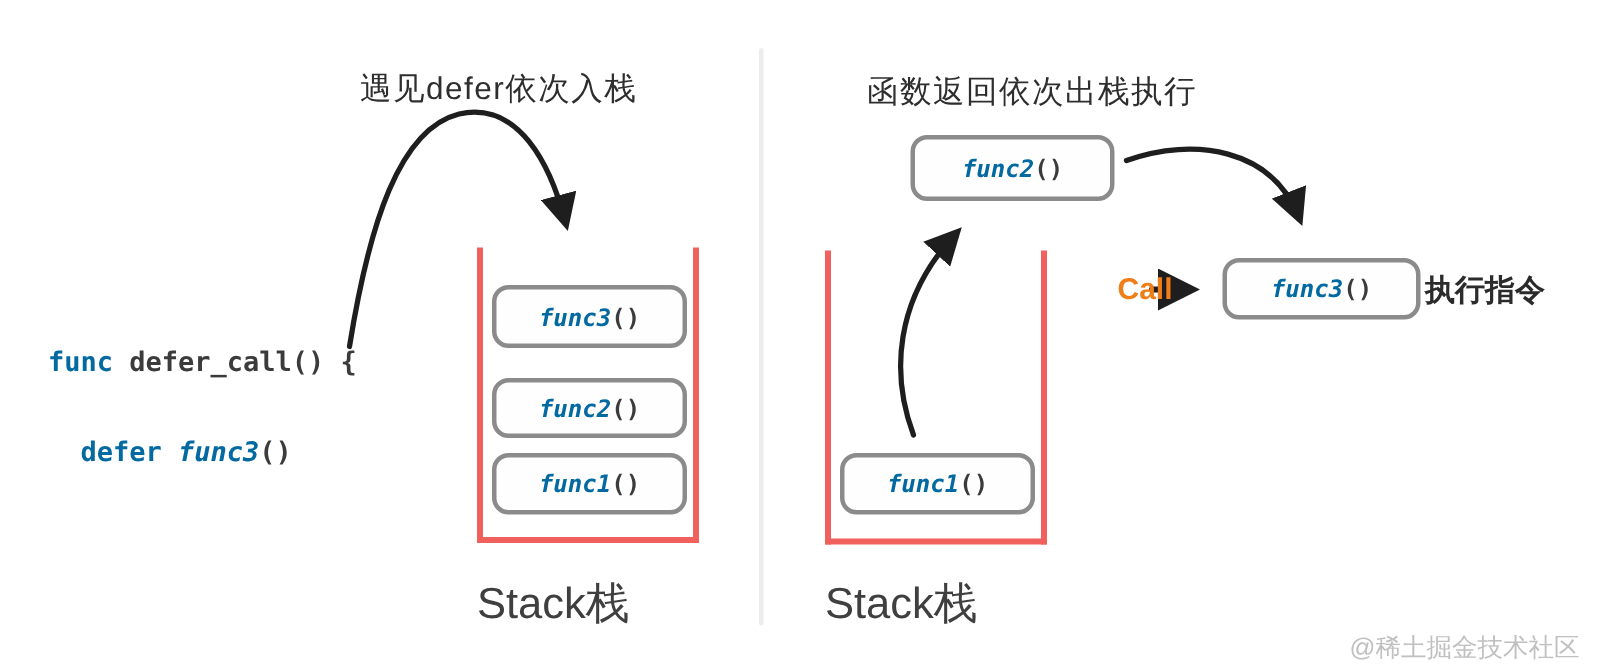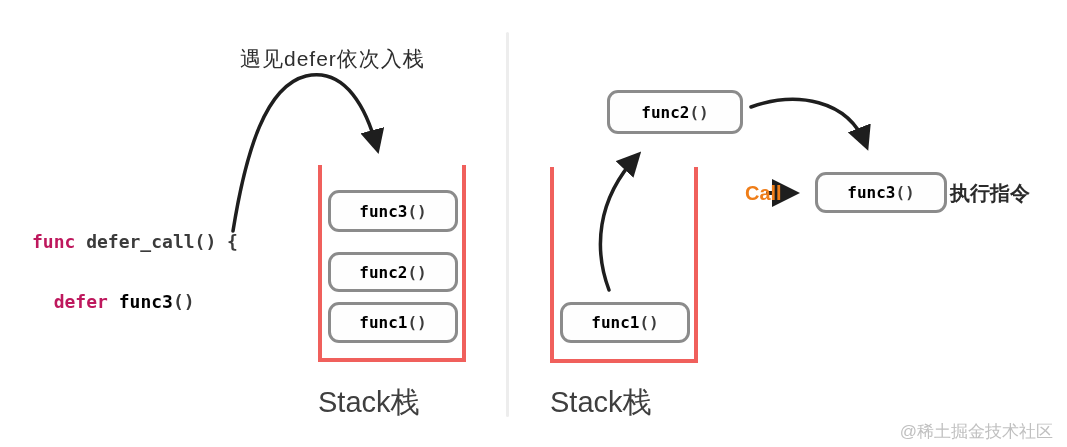--- a/index.html
+++ b/index.html
@@ -6,23 +6,23 @@
   #canvas{
     position:relative;width:1067px;height:447px;background:#ffffff;
     font-family:"Liberation Sans","DejaVu Sans",sans-serif;overflow:hidden;
   }
   .abs{position:absolute;}
   .title{font-size:21px;color:#2e2e2e;letter-spacing:1px;white-space:nowrap;}
   .divider{width:3px;background:#ededed;border-radius:2px;}
   
   .code{font-family:"DejaVu Sans Mono","Liberation Mono",monospace;font-size:18px;
         line-height:20px;font-weight:700;white-space:pre;}
-  .kw{color:#be185d;}
+  .kw{color:#0369a1;}
   .dk{color:#3b3b3b;}
-  .fn{color:#000000;}
+  .fn{color:#0369a1;font-style:italic;}
   
   .stack{border-left:4px solid #f0605c;border-right:4px solid #f0605c;border-bottom:4px solid #f0605c;}
   
   .fbox{
     position:absolute;background:#fefefe;border:3px solid #8b8b8b;border-radius:11px;
     display:flex;align-items:center;justify-content:center;
     font-family:"DejaVu Sans Mono","Liberation Mono",monospace;font-size:16px;font-weight:700;
     box-sizing:border-box;
   }
   .stack-label{font-size:29px;color:#3f3f3f;white-space:nowrap;}
@@ -68,20 +68,21 @@
         <span class="dk">()</span>
     </div>
     <div class="fbox" style="left:6px;top:137px;width:130px;height:41px;">
       <span class="fn">func1</span>
         <span class="dk">()</span>
     </div>
   </div>
 
   <div class="abs stack-label" style="left:318px;top:383px;width:148px;">Stack栈</div>
 
+  <div class="abs title" style="left:578px;top:47px;">函数返回依次出栈执行</div>
 
   <div class="fbox" style="left:607px;top:90px;width:136px;height:44px;">
     <span class="fn">func2</span>
       <span class="dk">()</span>
   </div>
 
   <div class="abs stack" style="left:550px;top:167px;width:140px;height:192px;">
     <div class="fbox" style="left:6px;top:135px;width:130px;height:41px;">
       <span class="fn">func1</span>
         <span class="dk">()</span>

